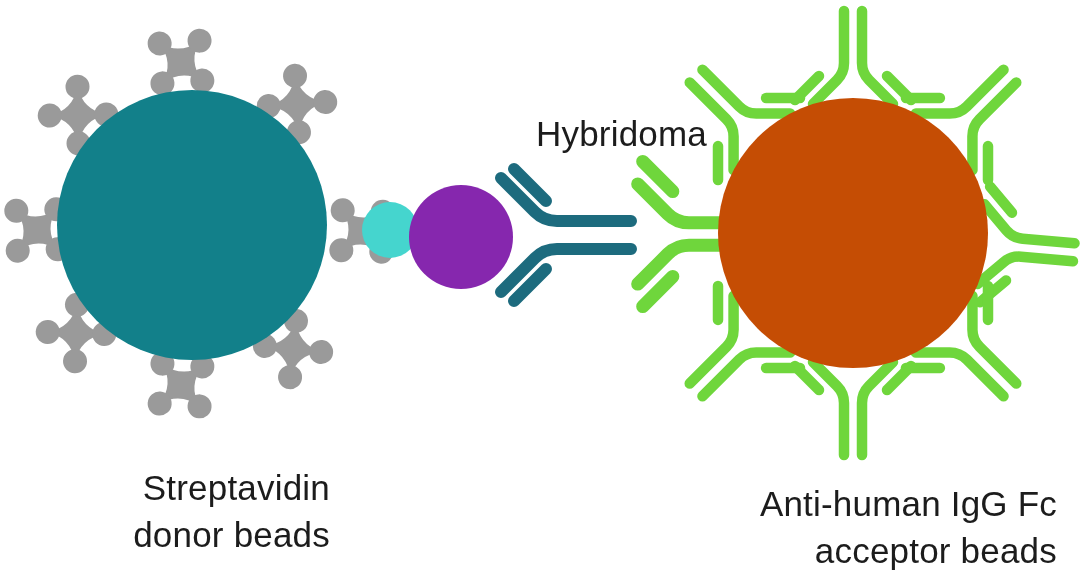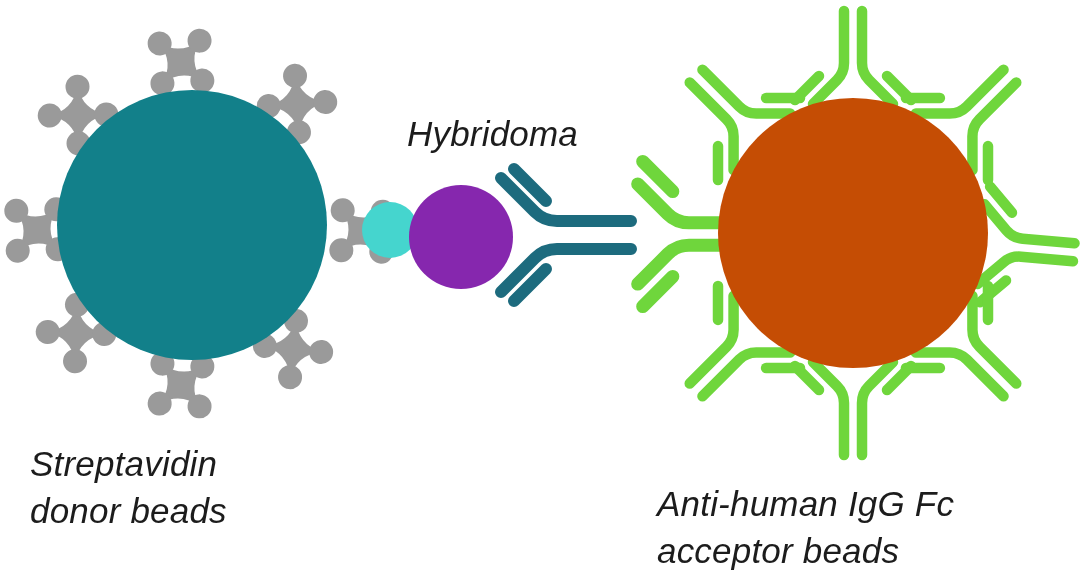--- a/index.html
+++ b/index.html
@@ -10,23 +10,22 @@
     overflow:hidden;
     font-family:"Liberation Sans","DejaVu Sans",sans-serif;
   }
   #art{position:absolute;left:0;top:0;}
   .label{
     position:absolute;
     color:var(--text,#1c1c1c);
     font-size:35px;
     line-height:47px;
     letter-spacing:.2px;
-    text-align:left;
+    text-align:right;
     white-space:pre-line;
-    font-style:italic;
   }
   .donor-bead-fill{fill:var(--donor_bead,#12808a);}
   .streptavidin-fill{fill:var(--streptavidin,#9a9a9a);}
   .biotin-fill{fill:var(--biotin,#45d5ce);}
   .antigen-fill{fill:var(--antigen,#8627ae);}
   .acceptor-bead-fill{fill:var(--acceptor_bead,#c54d04);}
   .igg-stroke{stroke:var(--acceptor_antibody,#6fd63c);}
   .hybridoma-stroke{stroke:var(--hybridoma_antibody,#1d6b7e);}
 </style>
 </head>
@@ -87,21 +86,21 @@
         <use href="#igg" transform="translate(853,83)   rotate(180)"></use>
         <use href="#igg" transform="translate(747,127)  rotate(135)"></use>
         <use href="#igg" transform="translate(959,339)  rotate(-45)"></use>
         <use href="#igg" transform="translate(853,383)  rotate(0)"></use>
         <use href="#igg" transform="translate(747,339)  rotate(45)"></use>
       </g>
       <circle class="acceptor-bead-fill" cx="853" cy="233" r="135"></circle>
     </g>
   </svg>
 
-  <div class="label" style="left:30px;top:440px;width:300px;">Streptavidin
+  <div class="label" style="left:30px;top:464px;width:300px;">Streptavidin
 donor beads</div>
 
   <div class="label" style="left:407px;top:110px;width:300px;">Hybridoma</div>
 
 
   <div class="label" style="left:657px;top:480px;width:400px;">Anti-human IgG Fc
 acceptor beads</div>
 </div>
 
 </body></html>

